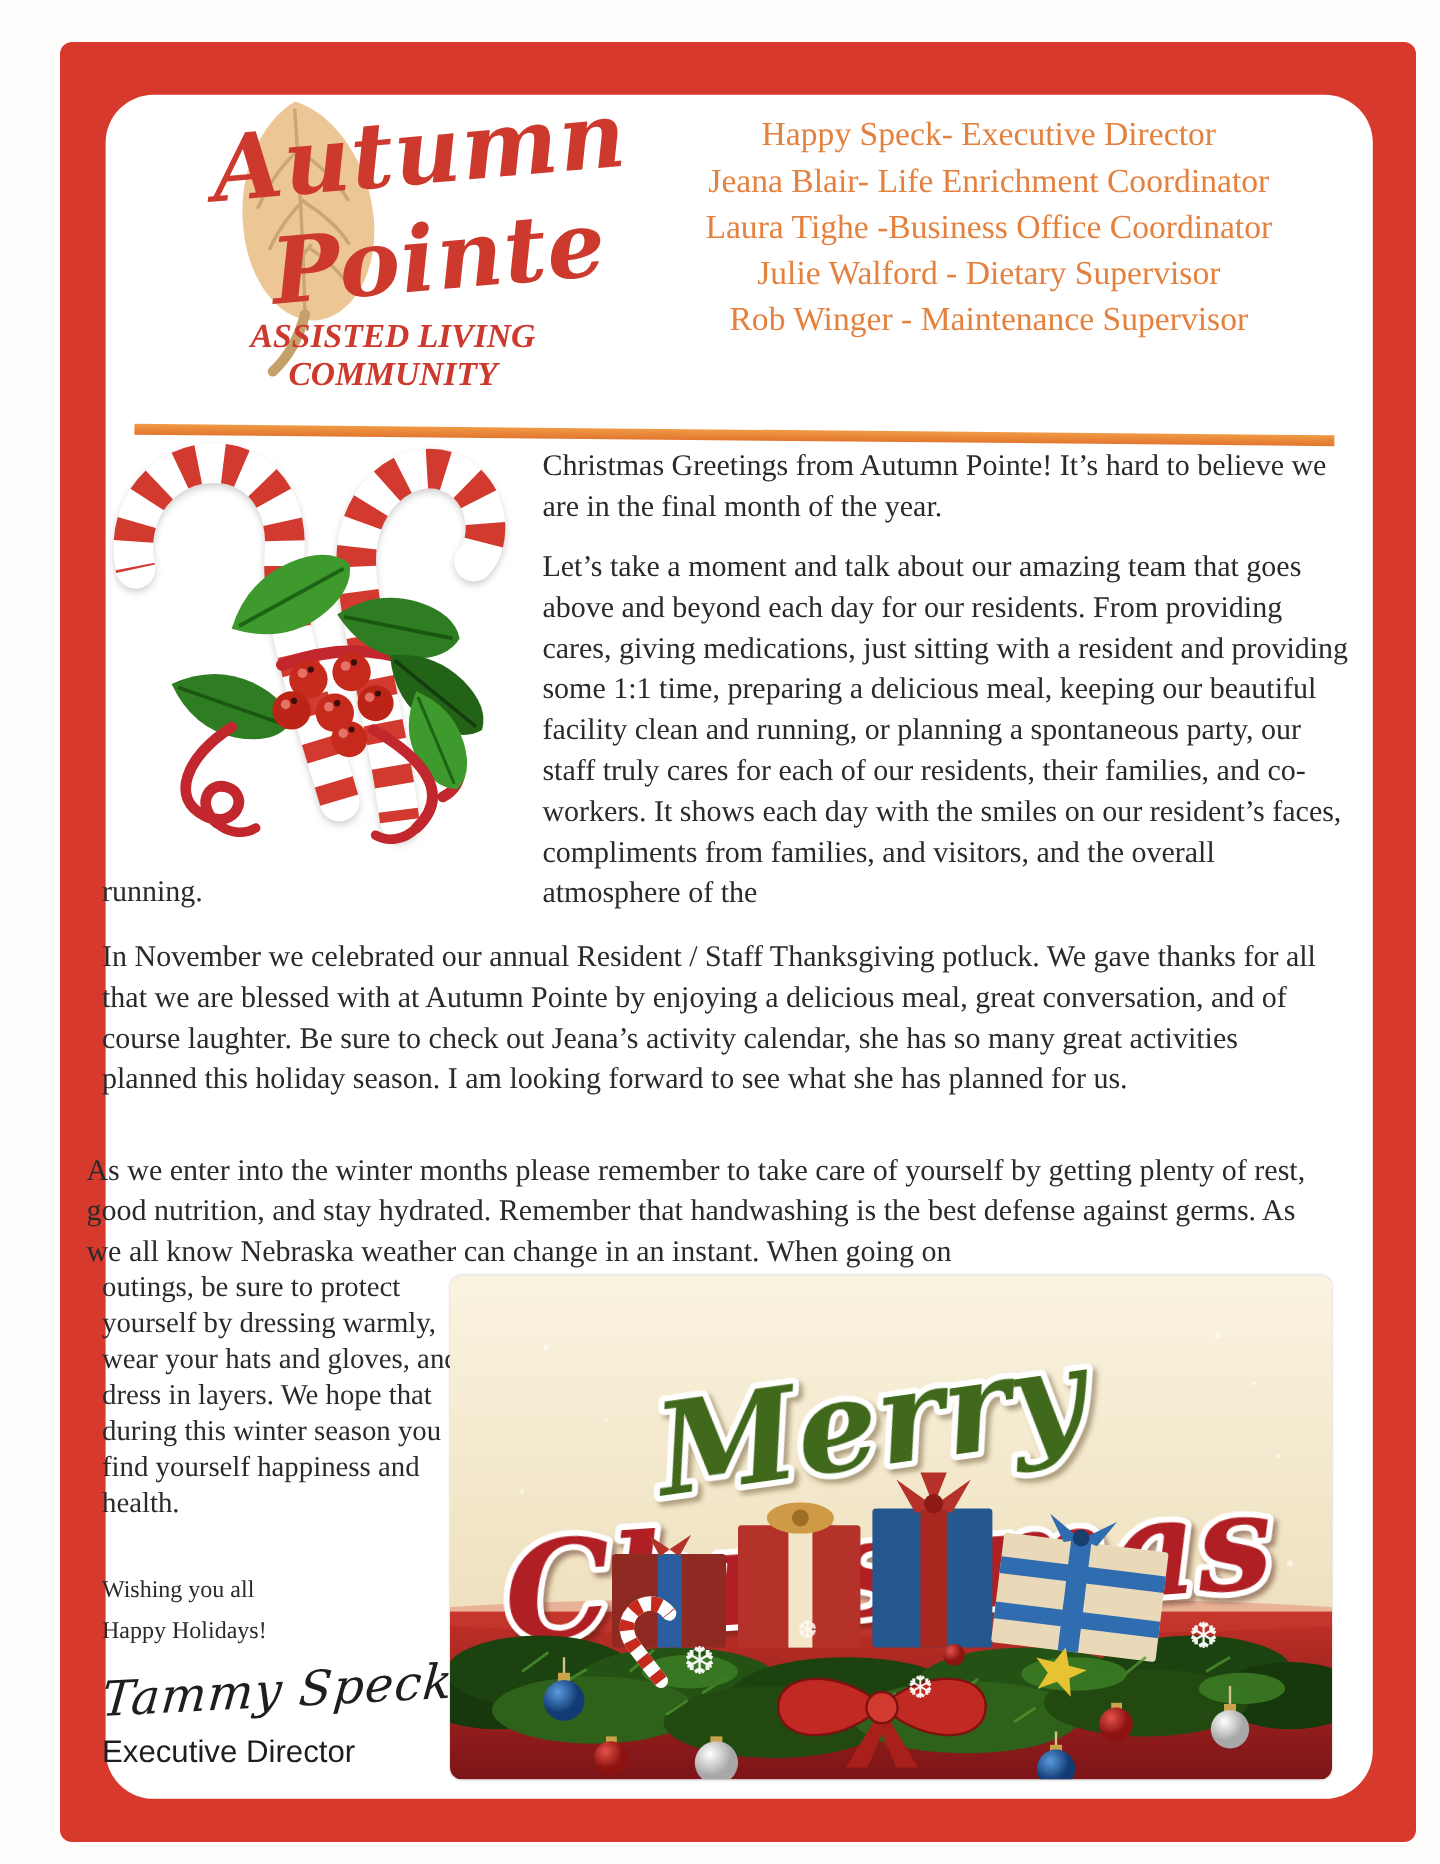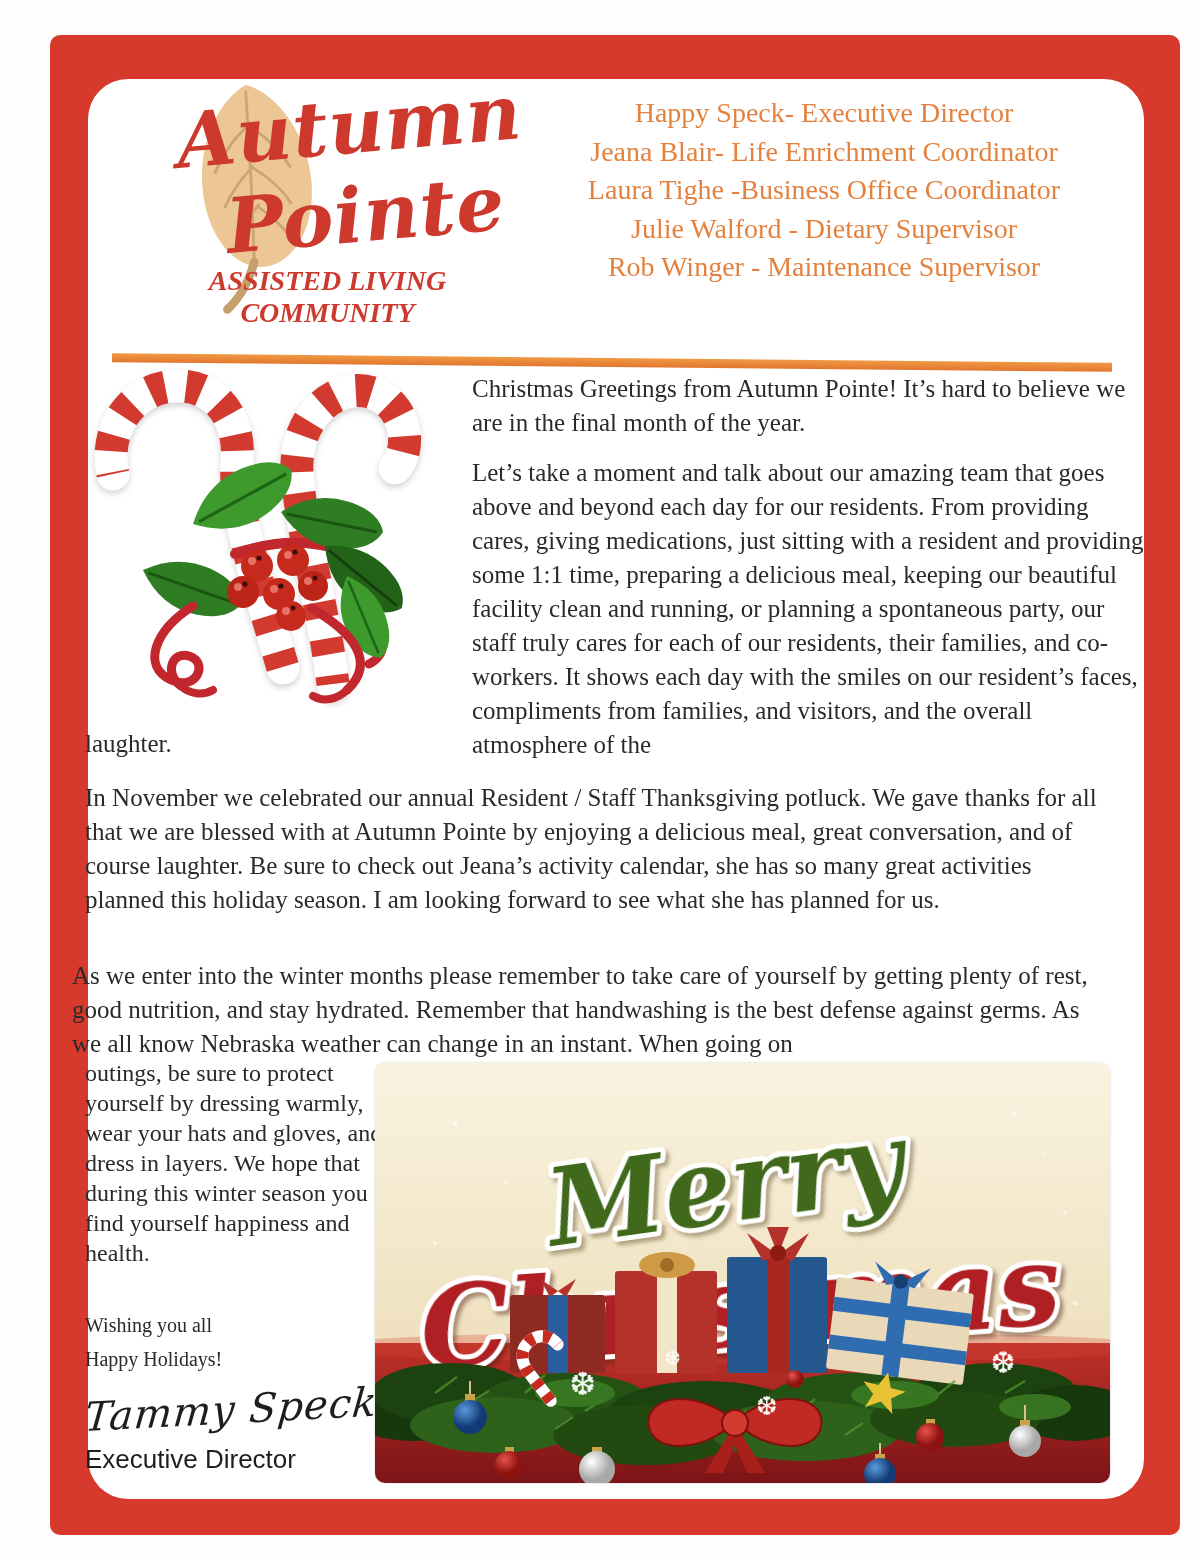--- a/index.html
+++ b/index.html
@@ -35,21 +35,21 @@
   
   .divider { position:absolute; left:112px; top:358px; width:1000px; height:9px;
              background:linear-gradient(#f09a44,#e2762f); transform:rotate(0.55deg); }
 
   
   .candy-svg { position:absolute; left:85px; top:362px; }
 
   
   .bodytext { color:#2a2a2a; font-family:"Liberation Serif", serif;
               font-size:25px; line-height:34px; }
-  .col-right { position:absolute; left:472px; top:372px; width:676px; }
+  .col-right { position:absolute; left:452px; top:372px; width:676px; }
   .col-right p + p { margin-top:16px; }
   .p-cont   { position:absolute; left:85px; top:727px; width:400px; }
   .p-november { position:absolute; left:85px; top:781px; width:1012px; }
   .p-winter { position:absolute; left:72px; top:959px; width:1032px; }
 
   .narrow { position:absolute; left:85px; top:1058px; width:310px; }
   .narrow .wrapcol { font-size:24px; line-height:30px; }
   .wishing { margin-top:40px; font-size:20px; line-height:34px; }
   .sig-name { margin-top:24px; font-family:"DejaVu Serif", serif; font-style:italic;
               font-size:40px; color:#1e1e1e; transform:rotate(-3deg) skewX(-8deg);
@@ -175,21 +175,21 @@
       <path d="M226,246 C268,270 292,300 262,328" stroke-width="9"></path>
       <path d="M262,328 C252,338 238,340 228,334" stroke-width="8"></path>
     </g>
   </svg>
 
   <div class="col-right bodytext">
     <p>Christmas Greetings from Autumn Pointe! It’s hard to believe we are in the final month of the year.</p>
     <p>Let’s take a moment and talk about our amazing team that goes above and beyond each day for our residents. From providing cares, giving medications, just sitting with a resident and providing some 1:1 time, preparing a delicious meal, keeping our beautiful facility clean and running, or planning a spontaneous party, our staff truly cares for each of our residents, their families, and co-workers. It shows each day with the smiles on our resident’s faces, compliments from families, and visitors, and the overall atmosphere of the</p>
   </div>
 
-  <div class="p-cont bodytext">laughter.</div>
+  <div class="p-cont bodytext">running.</div>
 
   <div class="p-november bodytext">In November we celebrated our annual Resident / Staff Thanksgiving potluck. We gave thanks for all that we are blessed with at Autumn Pointe by enjoying a delicious meal, great conversation, and of course laughter. Be sure to check out Jeana’s activity calendar, she has so many great activities planned this holiday season. I am looking forward to see what she has planned for us.</div>
 
   <div class="p-winter bodytext">As we enter into the winter months please remember to take care of yourself by getting plenty of rest, good nutrition, and stay hydrated. Remember that handwashing is the best defense against germs. As we all know Nebraska weather can change in an instant. When going on</div>
 
   <div class="narrow bodytext">
     <div class="wrapcol">outings, be sure to protect yourself by dressing warmly, wear your hats and gloves, and dress in layers. We hope that during this winter season you find yourself happiness and health.</div>
     <div class="wishing">
       <div>Wishing you all</div>
       <div>Happy Holidays!</div>

